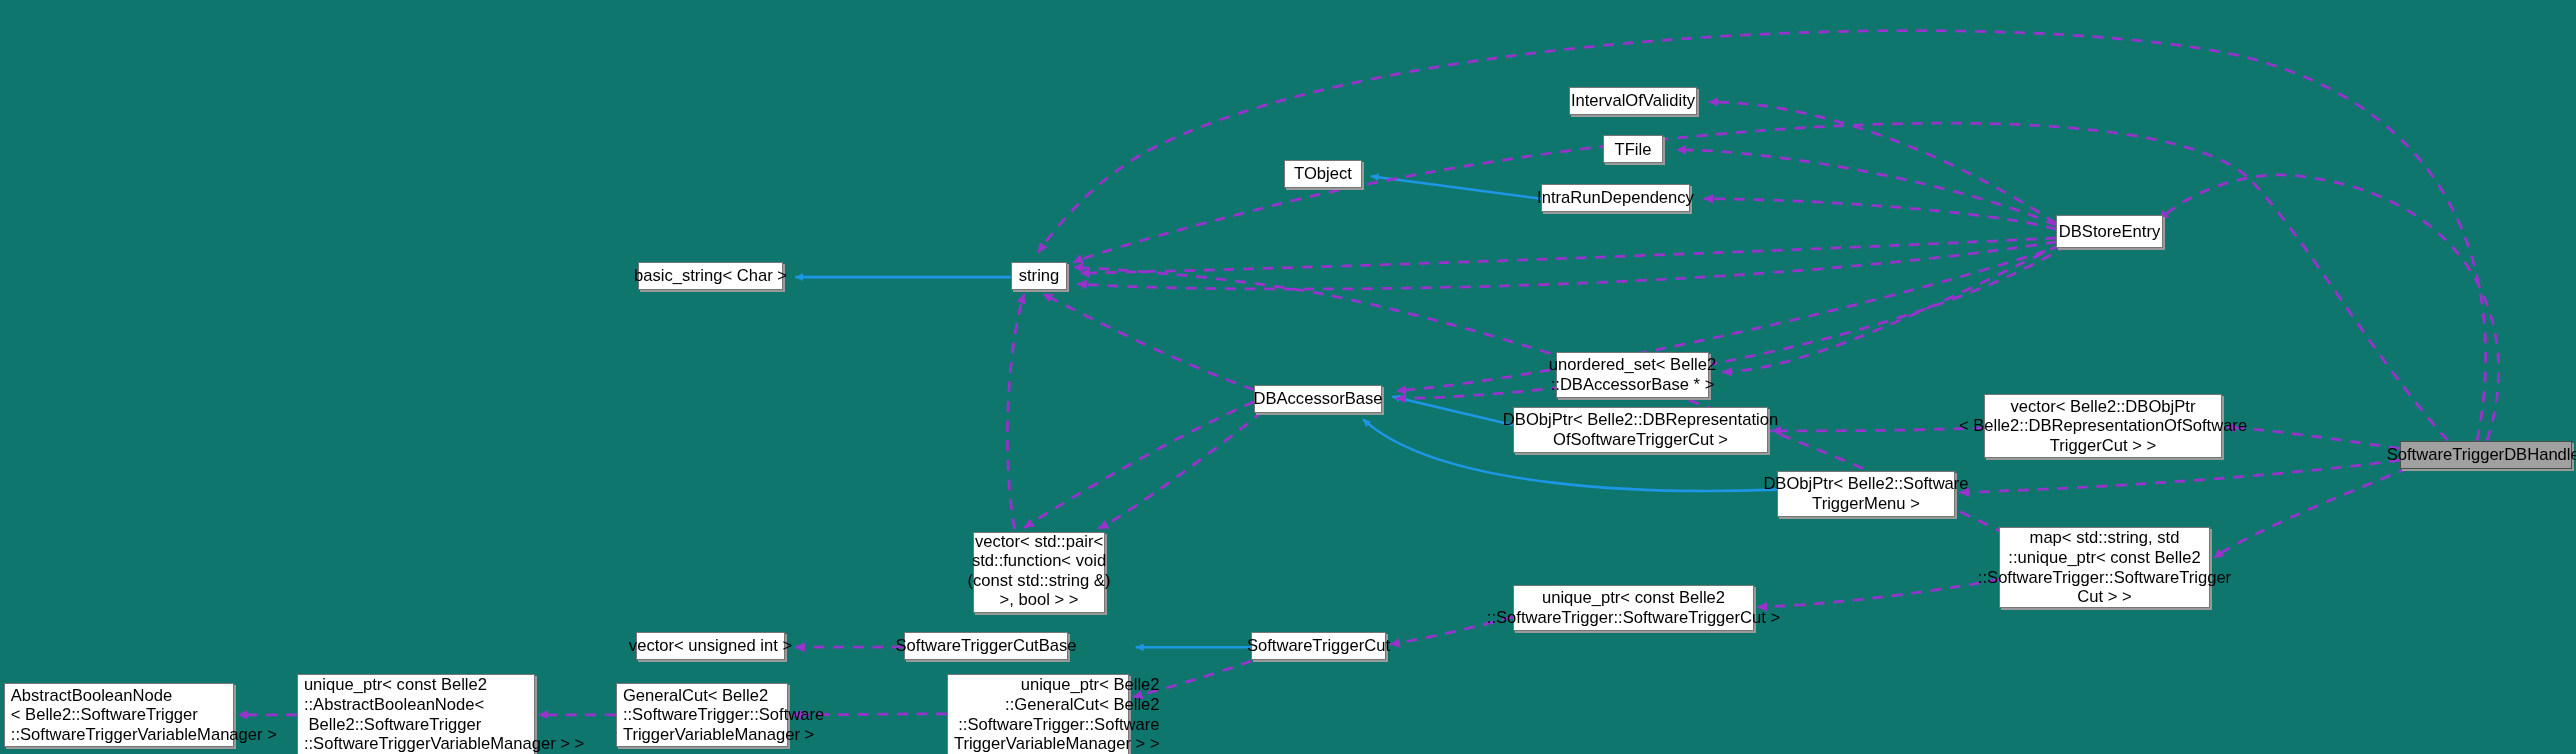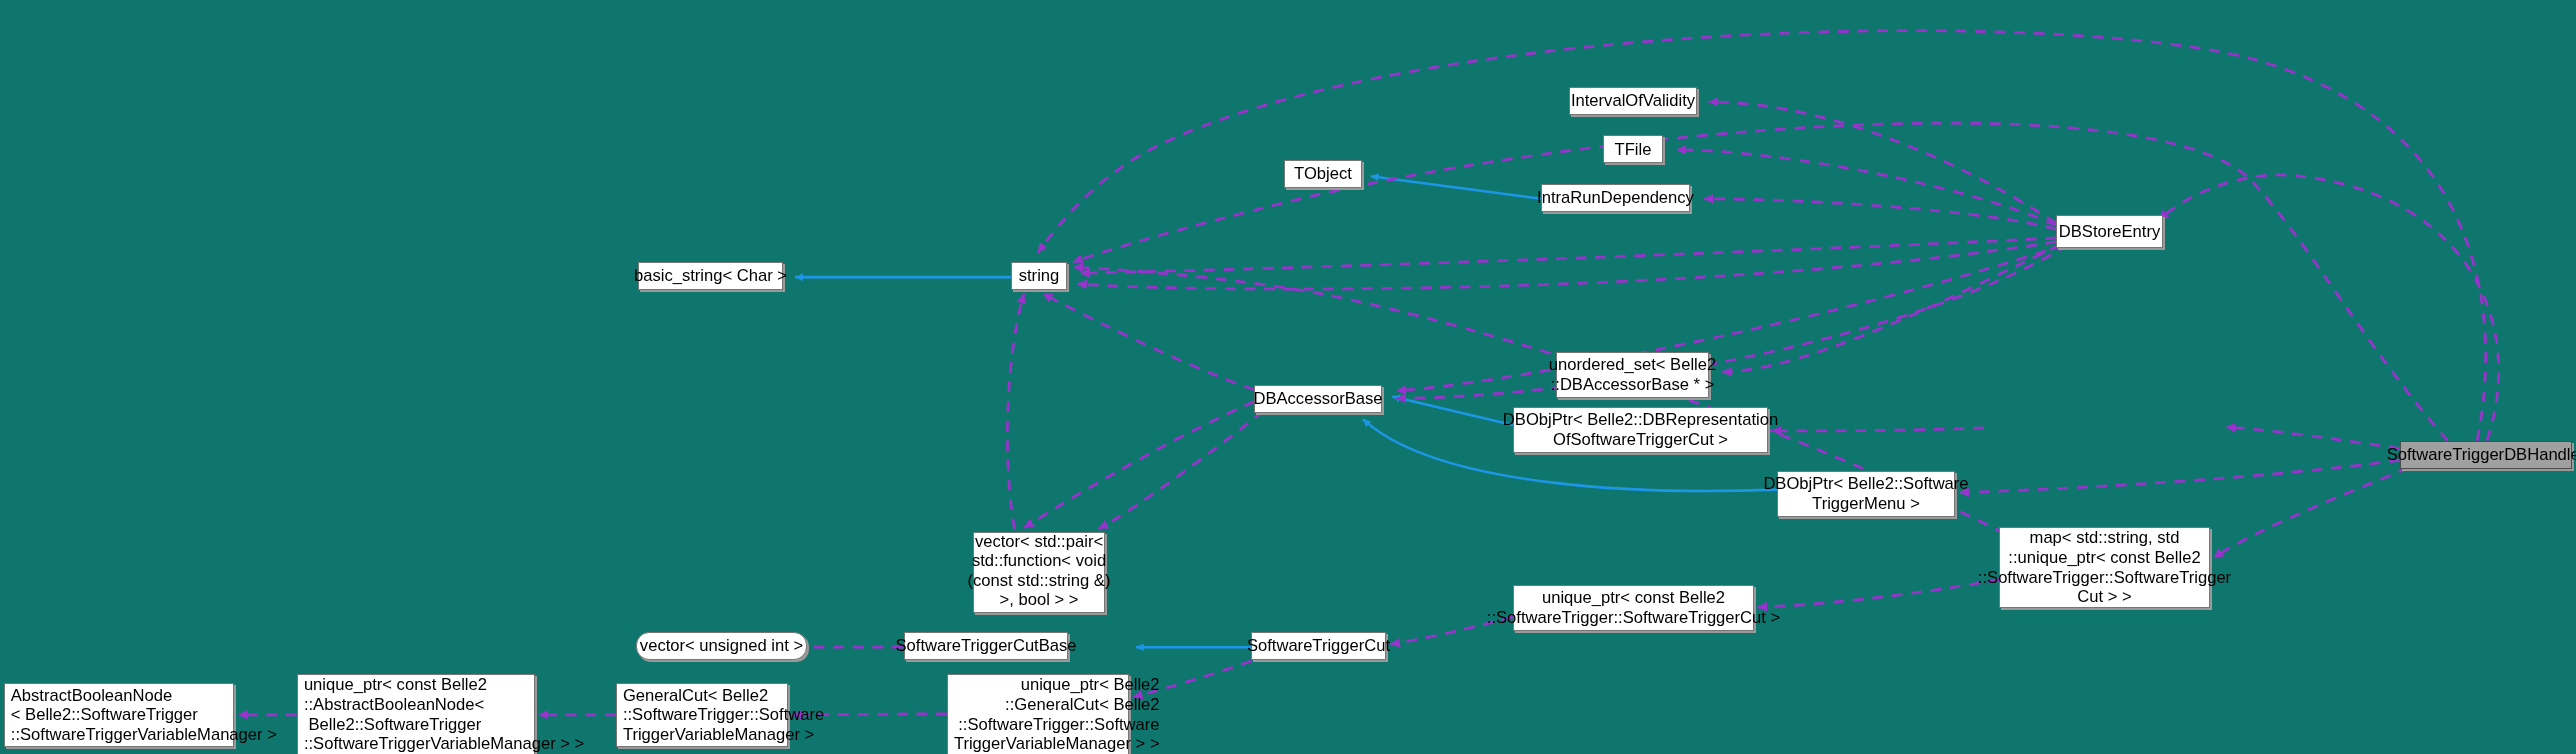--- a/index.html
+++ b/index.html
@@ -91,36 +91,39 @@
   <div class="node" style="left:1569px;top:87px;width:128px;height:28px;"><span class="lbl">IntervalOfValidity</span></div>
   <div class="node" style="left:1603px;top:135px;width:60px;height:28px;align-items:flex-end;"><span class="lbl">TFile</span></div>
   <div class="node" style="left:1284px;top:160px;width:78px;height:28px;"><span class="lbl">TObject</span></div>
   <div class="node" style="left:1541px;top:184px;width:149px;height:28px;"><span class="lbl">IntraRunDependency</span></div>
   <div class="node" style="left:2056px;top:215px;width:107px;height:33px;"><span class="lbl">DBStoreEntry</span></div>
   <div class="node" style="left:638px;top:262px;width:145px;height:28px;"><span class="lbl">basic_string&lt; Char &gt;</span></div>
   <div class="node" style="left:1011px;top:262px;width:56px;height:28px;"><span class="lbl">string</span></div>
   <div class="node" style="left:1556px;top:352px;width:153px;height:46px;"><span class="lbl">unordered_set&lt; Belle2
 ::DBAccessorBase * &gt;</span></div>
   <div class="node" style="left:1254px;top:385px;width:128px;height:28px;"><span class="lbl">DBAccessorBase</span></div>
+  <div class="node" style="left:1984px;top:394px;width:238px;height:64px;"><span class="lbl">vector&lt; Belle2::DBObjPtr
+&lt; Belle2::DBRepresentationOfSoftware
+TriggerCut &gt; &gt;</span></div>
   <div class="node" style="left:1513px;top:407px;width:255px;height:46px;"><span class="lbl">DBObjPtr&lt; Belle2::DBRepresentation
 OfSoftwareTriggerCut &gt;</span></div>
   <div class="node current" style="left:2400px;top:441px;width:172px;height:28px;"><span class="lbl">SoftwareTriggerDBHandler</span></div>
   <div class="node" style="left:1777px;top:471px;width:178px;height:46px;"><span class="lbl">DBObjPtr&lt; Belle2::Software
 TriggerMenu &gt;</span></div>
   <div class="node" style="left:1999px;top:527px;width:211px;height:81px;"><span class="lbl">map&lt; std::string, std
 ::unique_ptr&lt; const Belle2
 ::SoftwareTrigger::SoftwareTrigger
 Cut &gt; &gt;</span></div>
   <div class="node" style="left:973px;top:532px;width:132px;height:81px;align-items:flex-end;"><span class="lbl">vector&lt; std::pair&lt;
 std::function&lt; void
 (const std::string &amp;)
 &gt;, bool &gt; &gt;</span></div>
   <div class="node" style="left:1513px;top:585px;width:241px;height:46px;"><span class="lbl">unique_ptr&lt; const Belle2
 ::SoftwareTrigger::SoftwareTriggerCut &gt;</span></div>
-  <div class="node" style="left:636px;top:632px;width:171px;height:28px;border-radius:13px;"><span class="lbl">vector&lt; unsigned int &gt;</span></div>
+  <div class="node" style="left:636px;top:632px;width:149px;height:28px;"><span class="lbl">vector&lt; unsigned int &gt;</span></div>
   <div class="node" style="left:904px;top:632px;width:164px;height:28px;"><span class="lbl">SoftwareTriggerCutBase</span></div>
   <div class="node" style="left:1251px;top:632px;width:135px;height:28px;"><span class="lbl">SoftwareTriggerCut</span></div>
   <div class="node lefted" style="left:3.9px;top:683px;width:230px;height:64px;"><span class="lbl">AbstractBooleanNode
 &lt; Belle2::SoftwareTrigger
 ::SoftwareTriggerVariableManager &gt;</span></div>
   <div class="node lefted" style="left:297px;top:674px;width:238px;height:81px;"><span class="lbl">unique_ptr&lt; const Belle2
 ::AbstractBooleanNode&lt;
  Belle2::SoftwareTrigger
 ::SoftwareTriggerVariableManager &gt; &gt;</span></div>
   <div class="node lefted" style="left:616px;top:683px;width:172px;height:64px;"><span class="lbl">GeneralCut&lt; Belle2

